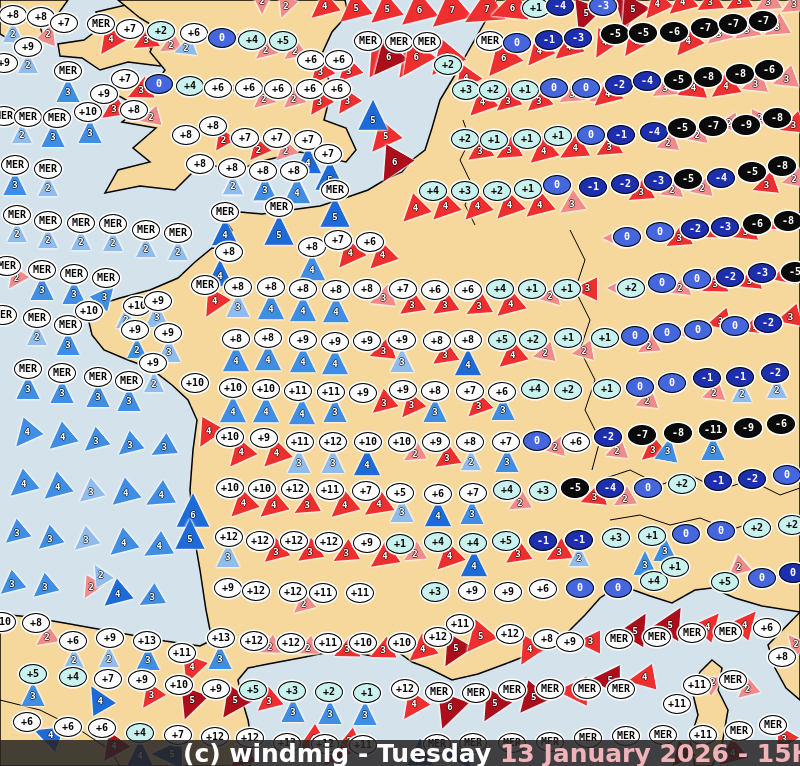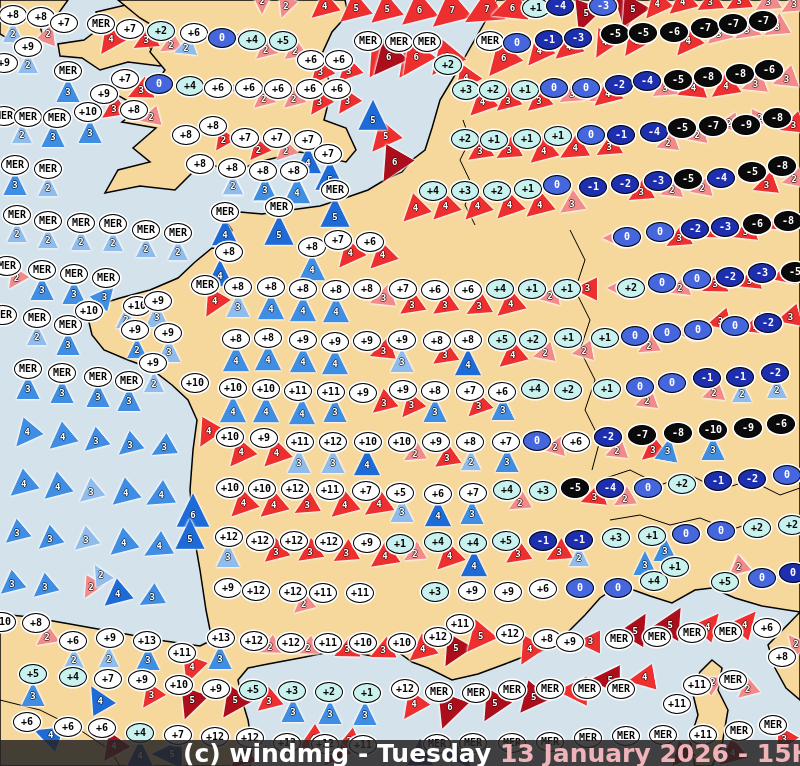--- a/index.html
+++ b/index.html
@@ -1019,21 +1019,21 @@
         <div class="tri" style="width: 25.2px; height: 23.94px; background: rgb(63, 142, 227); transform: rotate(10deg);">
           <span style="transform: rotate(-10deg);">3</span>
         </div>
       </div>
       <div class="ell" style="left: 678px; top: 433px; background: rgb(10, 10, 10); color: rgb(255, 255, 255);">-8</div>
       <div class="triw" style="left: 713px; top: 448px;">
         <div class="tri" style="width: 25.2px; height: 23.94px; background: rgb(63, 142, 227); transform: rotate(0deg);">
           <span style="transform: rotate(0deg);">3</span>
         </div>
       </div>
-      <div class="ell" style="left: 713px; top: 430px; background: rgb(10, 10, 10); color: rgb(255, 255, 255);">-10</div>
+      <div class="ell" style="left: 713px; top: 430px; background: rgb(10, 10, 10); color: rgb(255, 255, 255);">-11</div>
       <div class="ell" style="left: 748px; top: 428px; background: rgb(10, 10, 10); color: rgb(255, 255, 255);">-9</div>
       <div class="ell" style="left: 781px; top: 424px; background: rgb(10, 10, 10); color: rgb(255, 255, 255);">-6</div>
       <div class="triw" style="left: 241px; top: 507px;">
         <div class="tri" style="width: 28.6px; height: 27.17px; background: rgb(238, 47, 47); transform: rotate(225deg);">
           <span style="transform: rotate(-225deg);">4</span>
         </div>
       </div>
       <div class="ell" style="left: 230px; top: 488px; background: rgb(255, 255, 255); color: rgb(0, 0, 0);">+10</div>
       <div class="triw" style="left: 271px; top: 508px;">
         <div class="tri" style="width: 28.6px; height: 27.17px; background: rgb(238, 47, 47); transform: rotate(230deg);">

